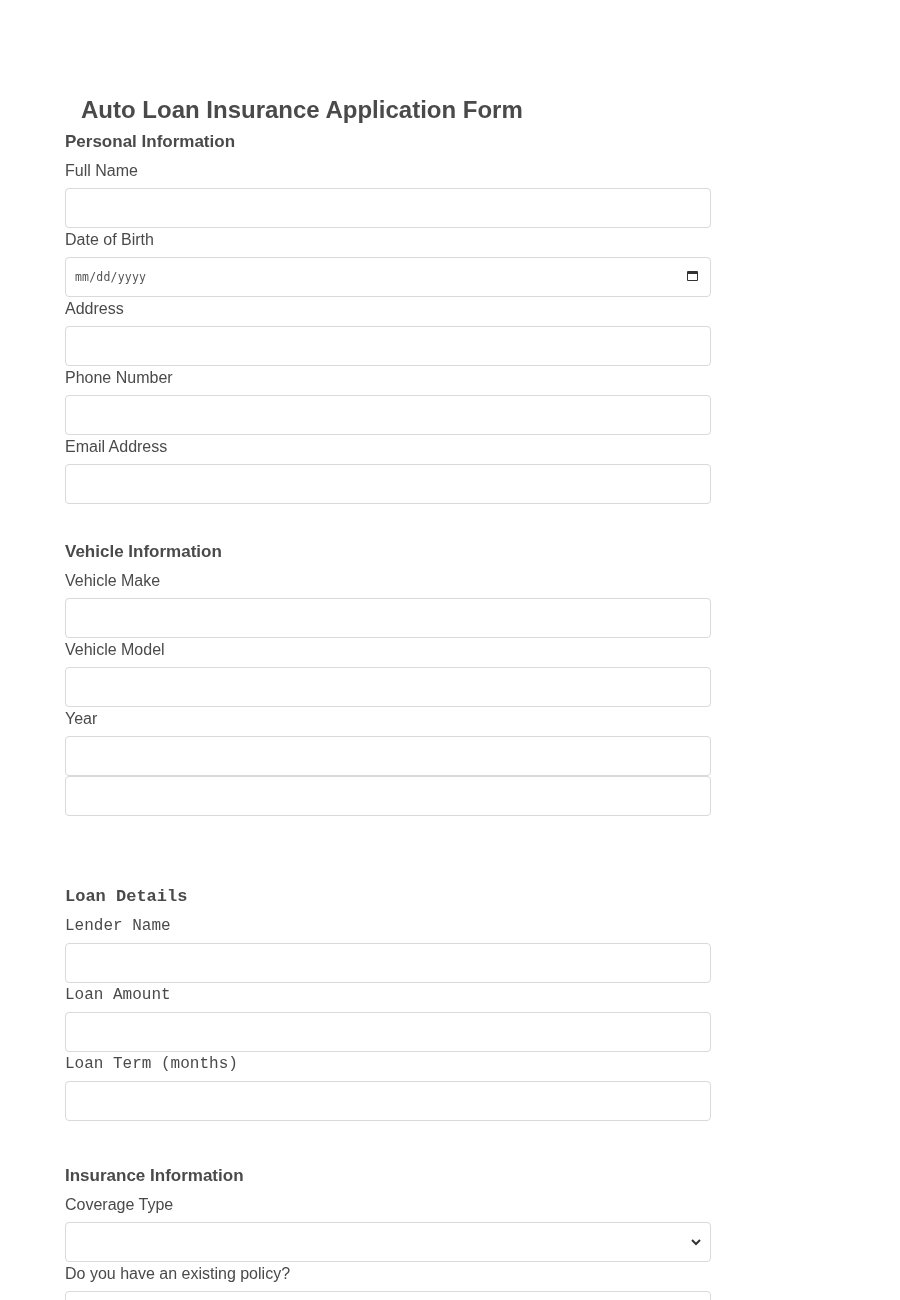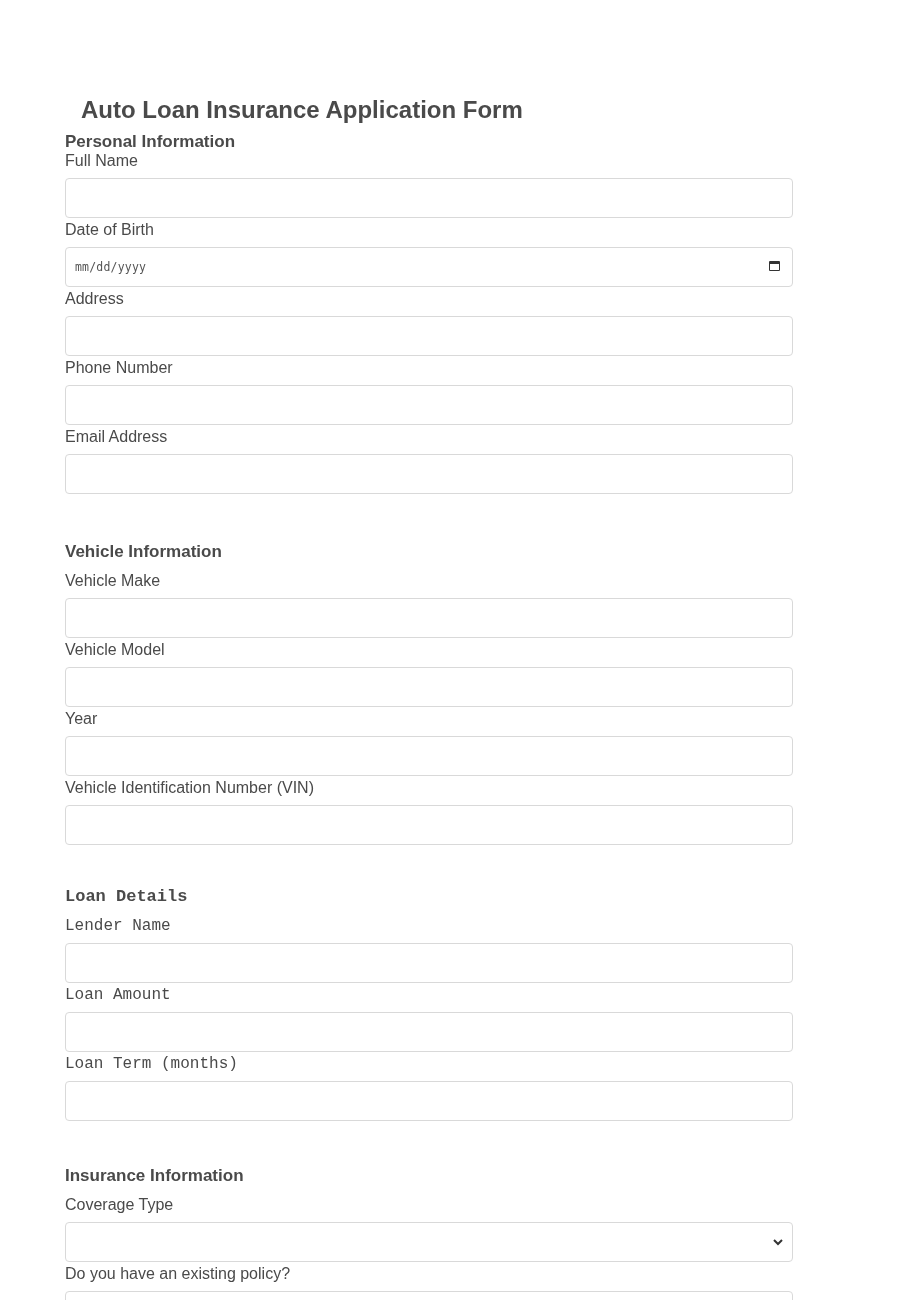--- a/index.html
+++ b/index.html
@@ -4,36 +4,36 @@
 <style>
   html, body { margin: 0; padding: 0; background: #ffffff; }
   body { width: 900px; height: 1300px; overflow: hidden; font-family: "Liberation Sans", sans-serif; color: #4a4a4a; }
   .container { position: absolute; left: 65px; top: 0; width: 770px; }
   h1 { position: absolute; top: 79px; left: 0; margin: 16px; font-size: 24px; line-height: 30px; font-weight: bold; color: #4a4a4a; white-space: nowrap; }
   .section { position: absolute; left: 0; width: 770px; }
   .section h2 { margin: 0; font-size: 17px; line-height: 20px; height: 20px; font-weight: bold; color: #4a4a4a; }
   .field { position: relative; }
   .field label { display: block; font-size: 16px; line-height: 18px; height: 18px; margin-top: 10px; margin-bottom: 8px; color: #4a4a4a; }
   .section .field:first-of-type label { margin-top: 10px; }
-  .input { box-sizing: border-box; width: 728px; height: 40px; border: 1px solid #d9d9d9; border-radius: 4px; background: #fff; position: relative; }
+  .input { box-sizing: border-box; width: 646px; height: 40px; border: 1px solid #d9d9d9; border-radius: 4px; background: #fff; position: relative; }
   .field + .field label { margin-top: 3px; }
   .date-ph { position: absolute; left: 9px; top: 12px; font-family: "DejaVu Sans Mono", monospace; font-size: 11.5px; color: #555; letter-spacing: 0.2px; }
   .cal-icon { position: absolute; right: 12px; top: 13px; width: 11px; height: 10px; border: 1.5px solid #333; border-top-width: 3px; border-radius: 1px; box-sizing: border-box; }
   .chev-icon { position: absolute; right: 8px; top: 13px; width: 12px; height: 12px; }
 </style>
 </head>
 <body>
 
 <div class="container">
   <h1>Auto Loan Insurance Application Form</h1>
 
   <div class="section" style="top:132px;">
     <h2>Personal Information</h2>
     <div class="field">
-      <label style="margin-top:0">Full Name</label>
+      <label style="margin-top:10px">Full Name</label>
       <div class="input"></div>
     </div>
     <div class="field">
       <label>Date of Birth</label>
       <div class="input">
         <span class="date-ph">mm/dd/yyyy</span>
         <span class="cal-icon"></span>
       </div>
     </div>
     <div class="field">
@@ -58,21 +58,20 @@
     </div>
     <div class="field">
       <label>Vehicle Model</label>
       <div class="input"></div>
     </div>
     <div class="field">
       <label>Year</label>
       <div class="input"></div>
     </div>
     <div class="field">
-      <label>Vehicle Identification Number (VIN)</label>
       <div class="input"></div>
     </div>
   </div>
 
   <div class="section" style="top:887px;font-family:Liberation Mono, monospace;">
     <h2>Loan Details</h2>
     <div class="field">
       <label style="margin-top:10px">Lender Name</label>
       <div class="input"></div>
     </div>

